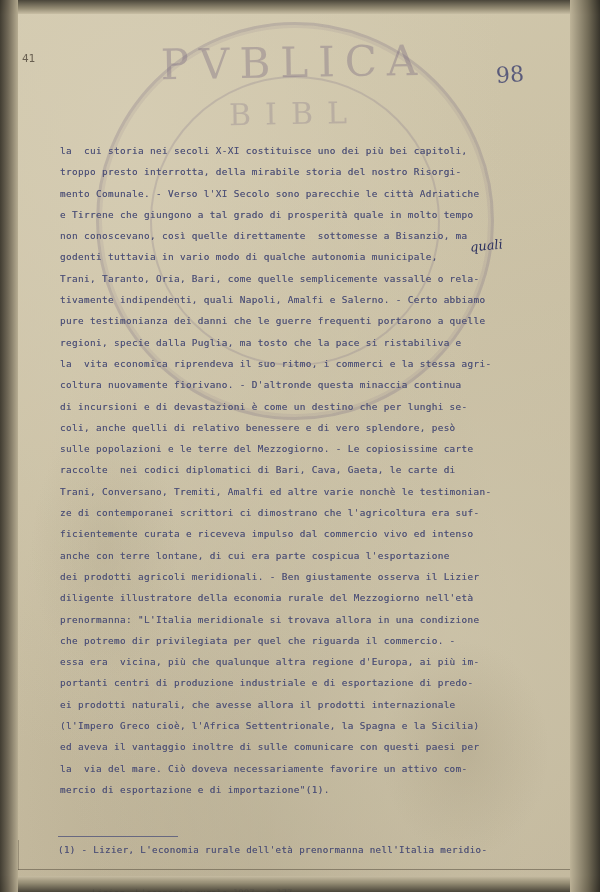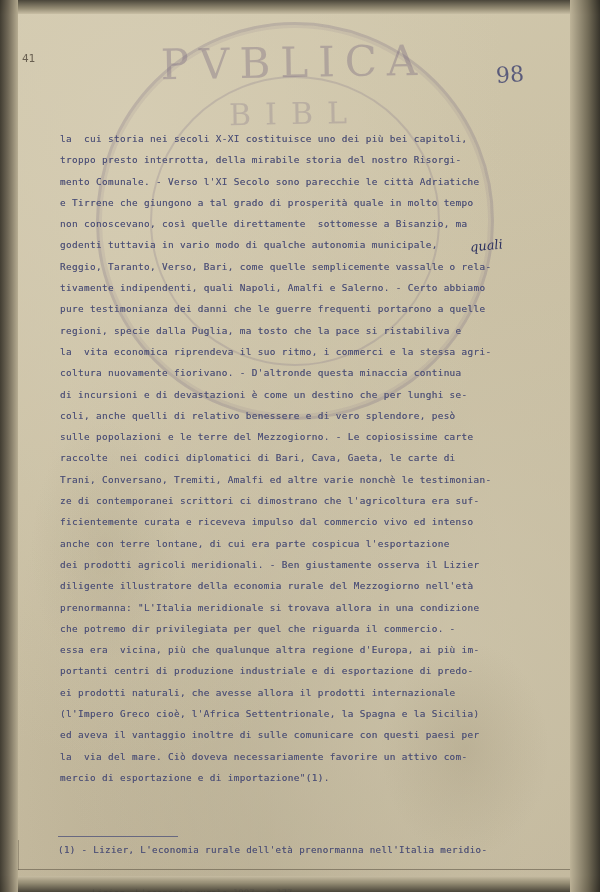--- a/index.html
+++ b/index.html
@@ -118,21 +118,21 @@
     font-family: "DejaVu Serif", serif;
     font-size: 22px;
     color: rgba(58,62,110,.78);
     transform: rotate(-4deg);
   }
 
   
   .body {
     position: absolute;
     left: 60px;
-    top: 128px;
+    top: 140px;
     width: 478px;
   }
   .line {
     font-family: "DejaVu Sans Mono", monospace;
     font-size: 9.4px;
     line-height: 21.3px;
     letter-spacing: .35px;
     color: #4b4f78;
     white-space: pre;
     text-shadow: 0 0 .6px rgba(60,62,100,.5);
@@ -215,21 +215,21 @@
   <div class="folio-left">41</div>
   <div class="folio-right">98</div>
 
   <div class="body">
     <div class="line">la  cui storia nei secoli X-XI costituisce uno dei più bei capitoli,</div>
     <div class="line">troppo presto interrotta, della mirabile storia del nostro Risorgi-</div>
     <div class="line">mento Comunale. - Verso l'XI Secolo sono parecchie le città Adriatiche</div>
     <div class="line">e Tirrene che giungono a tal grado di prosperità quale in molto tempo</div>
     <div class="line">non conoscevano, così quelle direttamente  sottomesse a Bisanzio, ma</div>
     <div class="line">godenti tuttavia in vario modo di qualche autonomia municipale,</div>
-    <div class="line">Reggio, Taranto, Verso, Bari, come quelle semplicemente vassalle o rela-</div>
+    <div class="line">Trani, Taranto, Oria, Bari, come quelle semplicemente vassalle o rela-</div>
     <div class="line">tivamente indipendenti, quali Napoli, Amalfi e Salerno. - Certo abbiamo</div>
     <div class="line">pure testimonianza dei danni che le guerre frequenti portarono a quelle</div>
     <div class="line">regioni, specie dalla Puglia, ma tosto che la pace si ristabiliva e</div>
     <div class="line">la  vita economica riprendeva il suo ritmo, i commerci e la stessa agri-</div>
     <div class="line">coltura nuovamente fiorivano. - D'altronde questa minaccia continua</div>
     <div class="line">di incursioni e di devastazioni è come un destino che per lunghi se-</div>
     <div class="line">coli, anche quelli di relativo benessere e di vero splendore, pesò</div>
     <div class="line">sulle popolazioni e le terre del Mezzogiorno. - Le copiosissime carte</div>
     <div class="line">raccolte  nei codici diplomatici di Bari, Cava, Gaeta, le carte di</div>
     <div class="line">Trani, Conversano, Tremiti, Amalfi ed altre varie nonchè le testimonian-</div>

